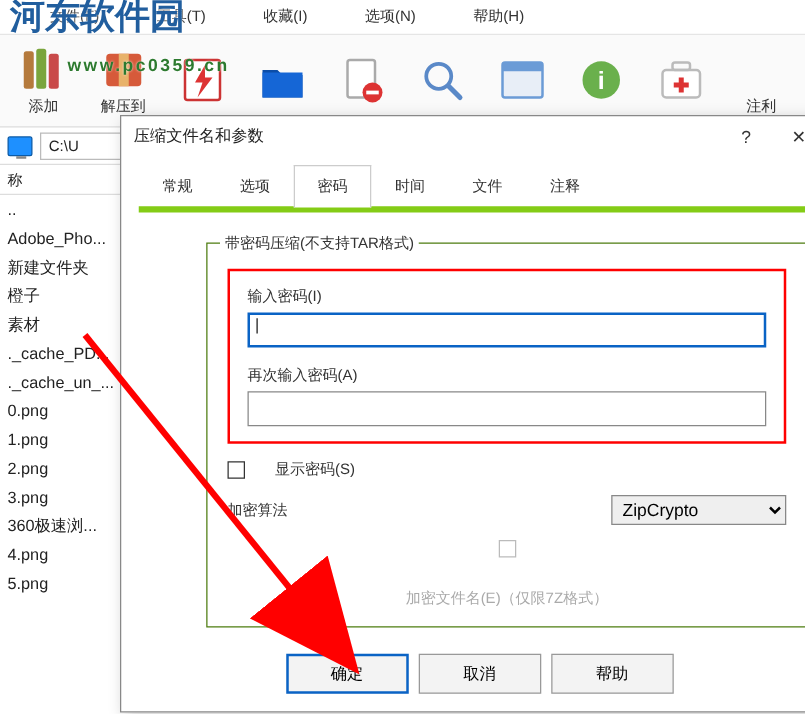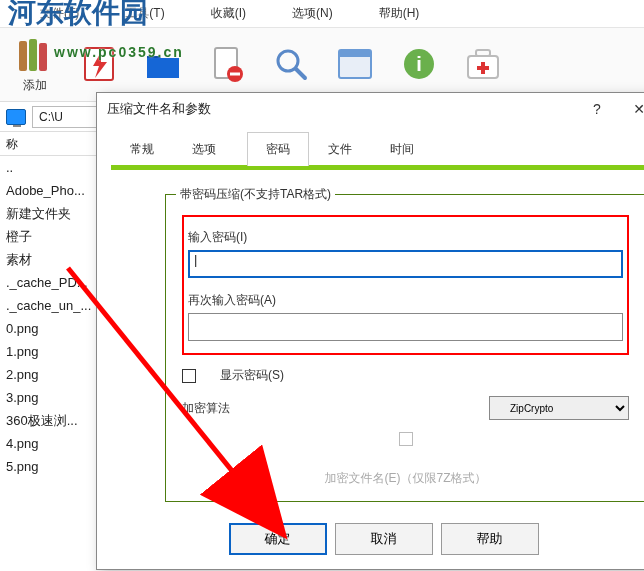--- a/index.html
+++ b/index.html
@@ -22,32 +22,32 @@
 .file-list { font-size: 13px; }
 .file-list div { height: 23px; display: flex; align-items: center; padding: 0 6px; color: #222; }
 
 .dialog { position: absolute; left: 96px; top: 92px; width: 575px; height: 478px; background: #fff; border: 1px solid #888; box-shadow: 4px 4px 12px rgba(0,0,0,.25); z-index: 50; }
 .titlebar { height: 32px; display: flex; align-items: center; padding: 0 10px; font-size: 13px; color: #222; }
 .titlebar .spacer { flex: 1; }
 .titlebar .tbicon { width: 42px; height: 28px; display: flex; align-items: center; justify-content: center; font-size: 14px; color: #333; }
 
 .tabs { display: flex; margin: 6px 14px 0 14px; border-bottom: 5px solid #84cc16; font-size: 12px; }
 .tab { padding: 8px 18px; color: #333; border: 1px solid transparent; border-bottom: none; position: relative; top: 1px; }
-.tab.active { border-color: #ccc; background: #fff; margin-left: 12px; }
+.tab.active { border-color: #ccc; background: #fff; }
 
 .panel { padding: 14px 24px 0 24px; font-size: 12px; color: #333; }
 .group { border: 1px solid #4d7c0f; padding: 14px 16px; position: relative; margin-top: 10px; margin-left: 44px; }
 .group-title { position: absolute; top: -9px; left: 10px; background: #fff; padding: 0 4px; font-size: 12px; }
-.redbox { border: 2px solid #f00; padding: 12px 4px; margin-top: 6px; }
+.redbox { border: 2px solid #f00; padding: 12px 14px; margin-top: 6px; }
 .field-label { margin-bottom: 4px; }
 .txt { width: 100%; height: 28px; border: 1px solid #888; font-size: 13px; padding: 0 4px; }
 .txt.blue { border: 2px solid #0a63c5; }
 .row { display: flex; align-items: center; gap: 24px; margin-top: 12px; }
 .chk { width: 14px; height: 14px; border: 1px solid #333; display: inline-block; }
-.sel { border: 1px solid #888; height: 24px; font-size: 10px; padding: 0 16px; min-width: 140px; }
+.sel { border: 1px solid #888; height: 24px; font-size: 14px; padding: 0 4px; min-width: 140px; }
 .disabled { color: #aaa; flex-direction: column; }
 .disabled .chk { border-color: #bbb; }
 
 .btnrow { position: absolute; left: 0; right: 0; bottom: 14px; display: flex; justify-content: center; gap: 8px; }
 .btn { width: 98px; height: 32px; border: 1px solid #999; background: #f3f3f3; font-size: 13px; display: flex; align-items: center; justify-content: center; }
 .btn.primary { border: 2px solid #0a63c5; }
 
 .arrow-layer { position: absolute; left: 0; top: 0; width: 644px; height: 571px; pointer-events: none; z-index: 100; }
 .watermark1 { position: absolute; left: 8px; top: -6px; z-index: 200; pointer-events: none; font-family: "STKaiti","KaiTi",serif; font-size: 28px; font-weight: 700; color: #215e9e; text-shadow: 0 0 3px rgba(255,255,255,.8); }
 .watermark2 { position: absolute; left: 54px; top: 24px; z-index: 200; pointer-events: none; font-size: 14px; font-weight: 700; color: #2d7a2f; letter-spacing: 2px; text-shadow: 0 0 2px rgba(255,255,255,.9); margin-top: 20px; }
@@ -73,20 +73,29 @@
           <rect x="4" y="6" width="8" height="30" rx="2" fill="#b57a3c"></rect>
           <rect x="14" y="4" width="8" height="32" rx="2" fill="#7aa53c"></rect>
           <rect x="24" y="8" width="8" height="28" rx="2" fill="#c94a4a"></rect>
         </svg>
     </span>
     <span>添加</span>
   </div>
   <div class="tbtn">
     <span class="ticon">
       <svg viewBox="0 0 40 40">
+          <rect x="6" y="8" width="28" height="26" rx="3" fill="#d65a3a"></rect>
+          <rect x="16" y="8" width="8" height="26" fill="#e8b26a"></rect>
+        </svg>
+    </span>
+    <span>解压到</span>
+  </div>
+  <div class="tbtn">
+    <span class="ticon">
+      <svg viewBox="0 0 40 40">
           <rect x="6" y="4" width="28" height="32" rx="2" fill="#fff" stroke="#c33" stroke-width="2"></rect>
           <polygon points="22,8 14,22 20,22 16,34 28,18 22,18" fill="#d33"></polygon>
         </svg>
     </span>
   </div>
   <div class="tbtn">
     <span class="ticon">
       <svg viewBox="0 0 40 40">
           <path d="M4 12h12l4 4h16v18H4z" fill="#0b4da8"></path>
           <rect x="4" y="14" width="32" height="20" fill="#1566d6"></rect>
@@ -128,20 +137,24 @@
   </div>
   <div class="tbtn">
     <span class="ticon">
       <svg viewBox="0 0 40 40">
           <rect x="5" y="12" width="30" height="22" rx="3" fill="#fff" stroke="#bbb" stroke-width="2"></rect>
           <rect x="13" y="6" width="14" height="6" rx="2" fill="none" stroke="#bbb" stroke-width="2"></rect>
           <rect x="18" y="18" width="4" height="12" fill="#d33"></rect>
           <rect x="14" y="22" width="12" height="4" fill="#d33"></rect>
         </svg>
     </span>
+  </div>
+  <div class="tbtn">
+    <span class="ticon"></span>
+    <span>注利</span>
   </div>
 </div>
 
 <div class="pathbar">
   <span class="monitor"></span>
   <div class="pathbox">C:\U</div>
 </div>
 
 <div class="list-header">称</div>
 <div class="file-list" id="file-list">
@@ -166,22 +179,23 @@
     <span>压缩文件名和参数</span>
     <span class="spacer"></span>
     <span class="tbicon">?</span>
     <span class="tbicon">✕</span>
   </div>
 
   <div class="tabs" id="tabs">
       <div class="tab">常规</div>
       <div class="tab">选项</div>
       <div class="tab active">密码</div>
+      <div class="tab">时间</div>
       <div class="tab">文件</div>
-      <div class="tab">时间</div>
+      <div class="tab">注释</div>
     </div>
 
   <div class="panel">
     <div class="group">
       <span class="group-title">带密码压缩(不支持TAR格式)</span>
 
       <div class="redbox">
         <div class="field-label">输入密码(I)</div>
         <div class="txt blue"><span style="color:#222;">|</span></div>
 

